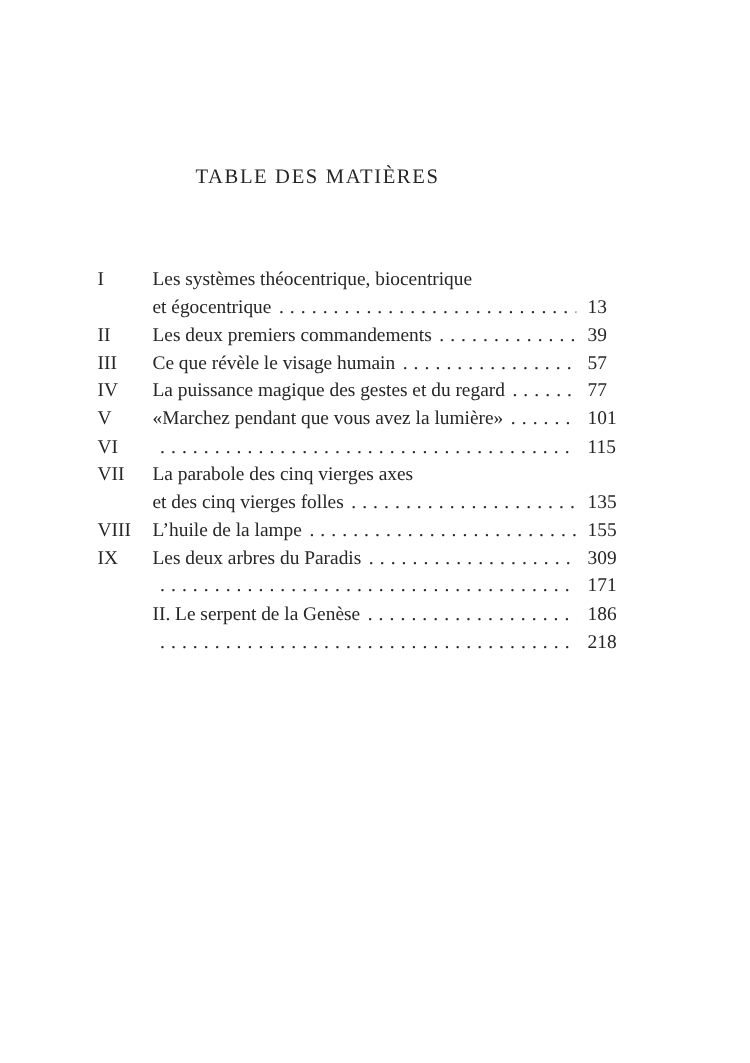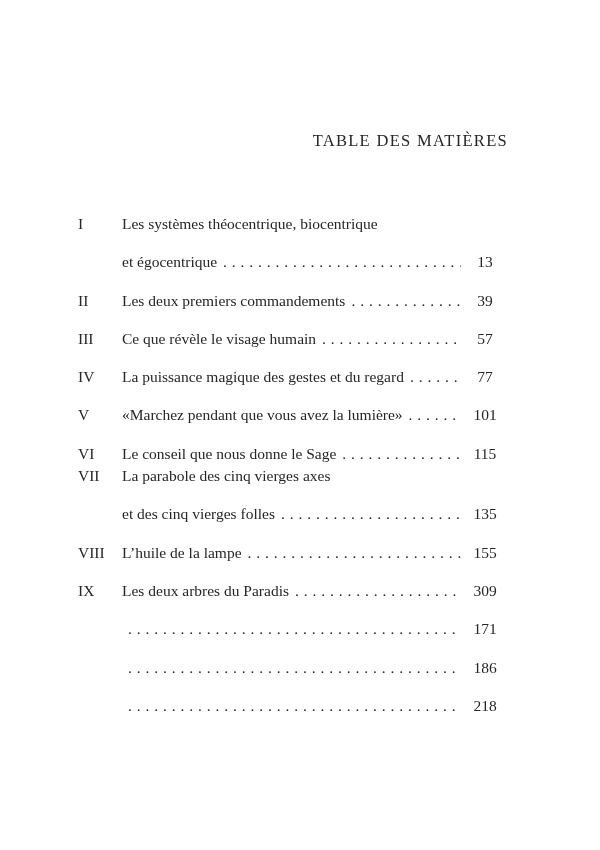--- a/index.html
+++ b/index.html
@@ -17,21 +17,21 @@
   .page {
     position: relative;
     width: 600px;
     height: 850px;
     background: #ffffff;
     box-sizing: border-box;
     padding-top: 131px;
   }
   .doc-title {
     width: 508px;
-    text-align: right;
+    text-align: center;
     font-size: 16.5px;
     font-weight: 400;
     letter-spacing: 1.3px;
     line-height: 20px;
     margin: 0;
   }
   .toc {
     margin: 62px 100px 0 78px; 
   }
   .toc-line {
@@ -56,23 +56,22 @@
     white-space: nowrap;
     padding-left: 6px;
   }
   .dots::after {
     content: ". . . . . . . . . . . . . . . . . . . . . . . . . . . . . . . . . . . . . . . . . . . . . . . . . . . . . . . . . . . .";
     word-spacing: 1px;
   }
   .page-num {
     flex: 0 0 auto;
     min-width: 30px;
-    text-align: center;
+    text-align: left;
     padding-left: 9px;
-    margin-top: 16px;
   }
 </style>
 </head>
 <body>
 
 <div class="page">
   <h1 class="doc-title">TABLE DES MATIÈRES</h1>
 
   <div class="toc" id="toc">
   <div class="toc-line no-page">
@@ -111,21 +110,20 @@
 
   <div class="toc-line">
     <span class="num">V</span>
     <span class="entry-text">«Marchez pendant que vous avez la lumière»</span>
     <span class="dots"></span>
     <span class="page-num">101</span>
   </div>
 
   <div class="toc-line">
     <span class="num">VI</span>
-    <span class="entry-text">Le conseil que nous donne le Sage</span>
     <span class="dots"></span>
     <span class="page-num">115</span>
   </div>
 
   <div class="toc-line no-page">
     <span class="num">VII</span>
     <span class="entry-text">La parabole des cinq vierges axes</span>
 
   </div>
 
@@ -151,20 +149,21 @@
   </div>
 
   <div class="toc-line">
     <span class="num"></span>
     <span class="dots"></span>
     <span class="page-num">171</span>
   </div>
 
   <div class="toc-line">
     <span class="num"></span>
+    <span class="entry-text">II. Le serpent de la Genèse</span>
     <span class="dots"></span>
     <span class="page-num">186</span>
   </div>
 
   <div class="toc-line">
     <span class="num"></span>
     <span class="dots"></span>
     <span class="page-num">218</span>
   </div>
 </div>

